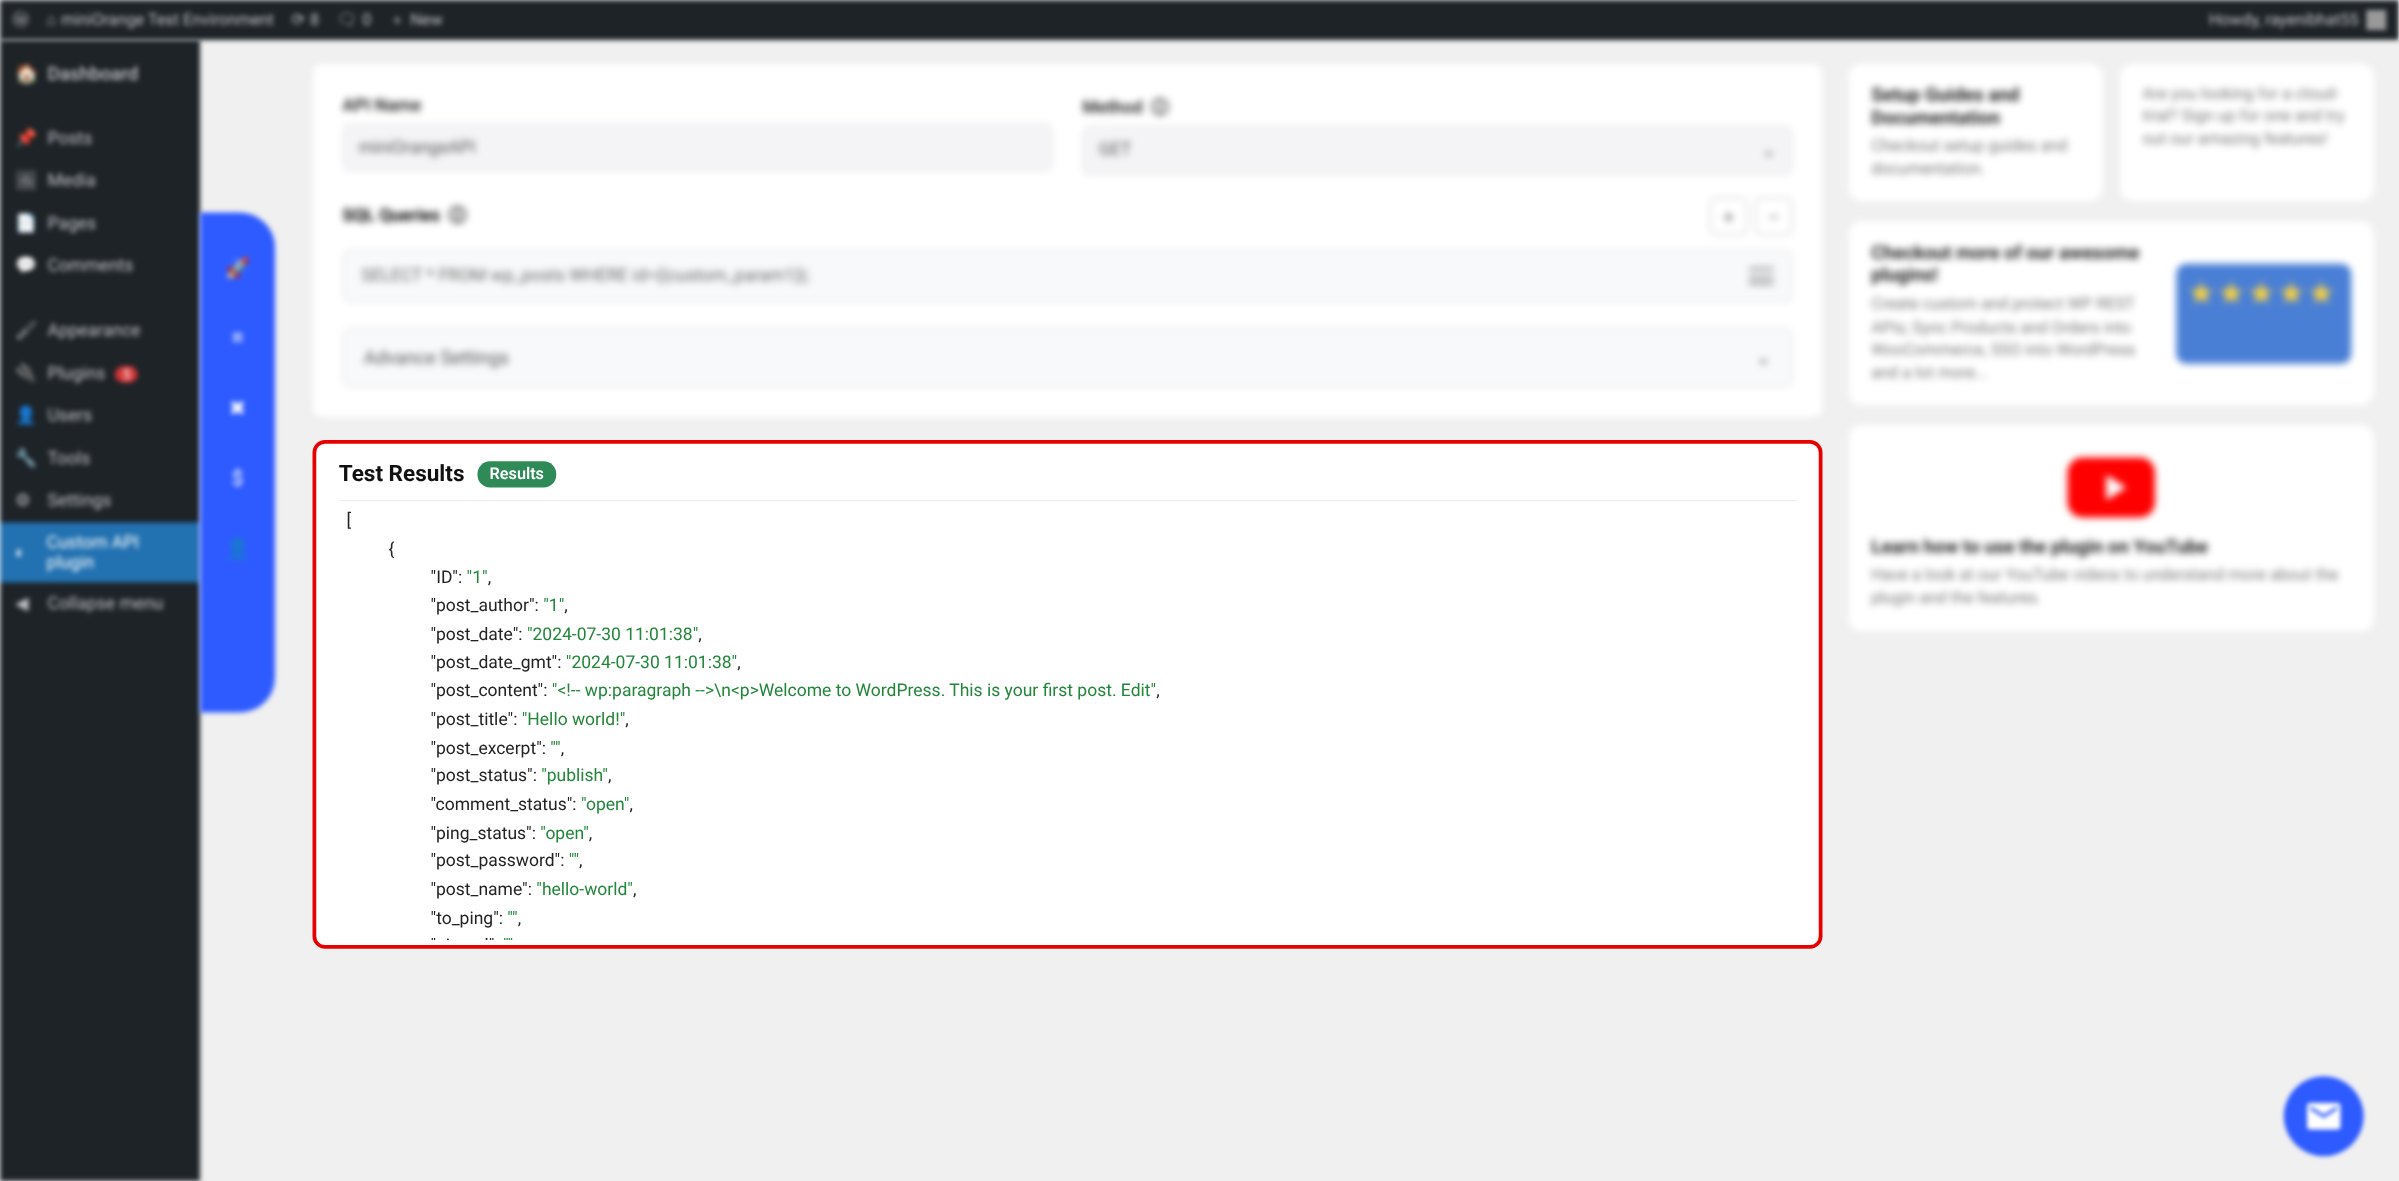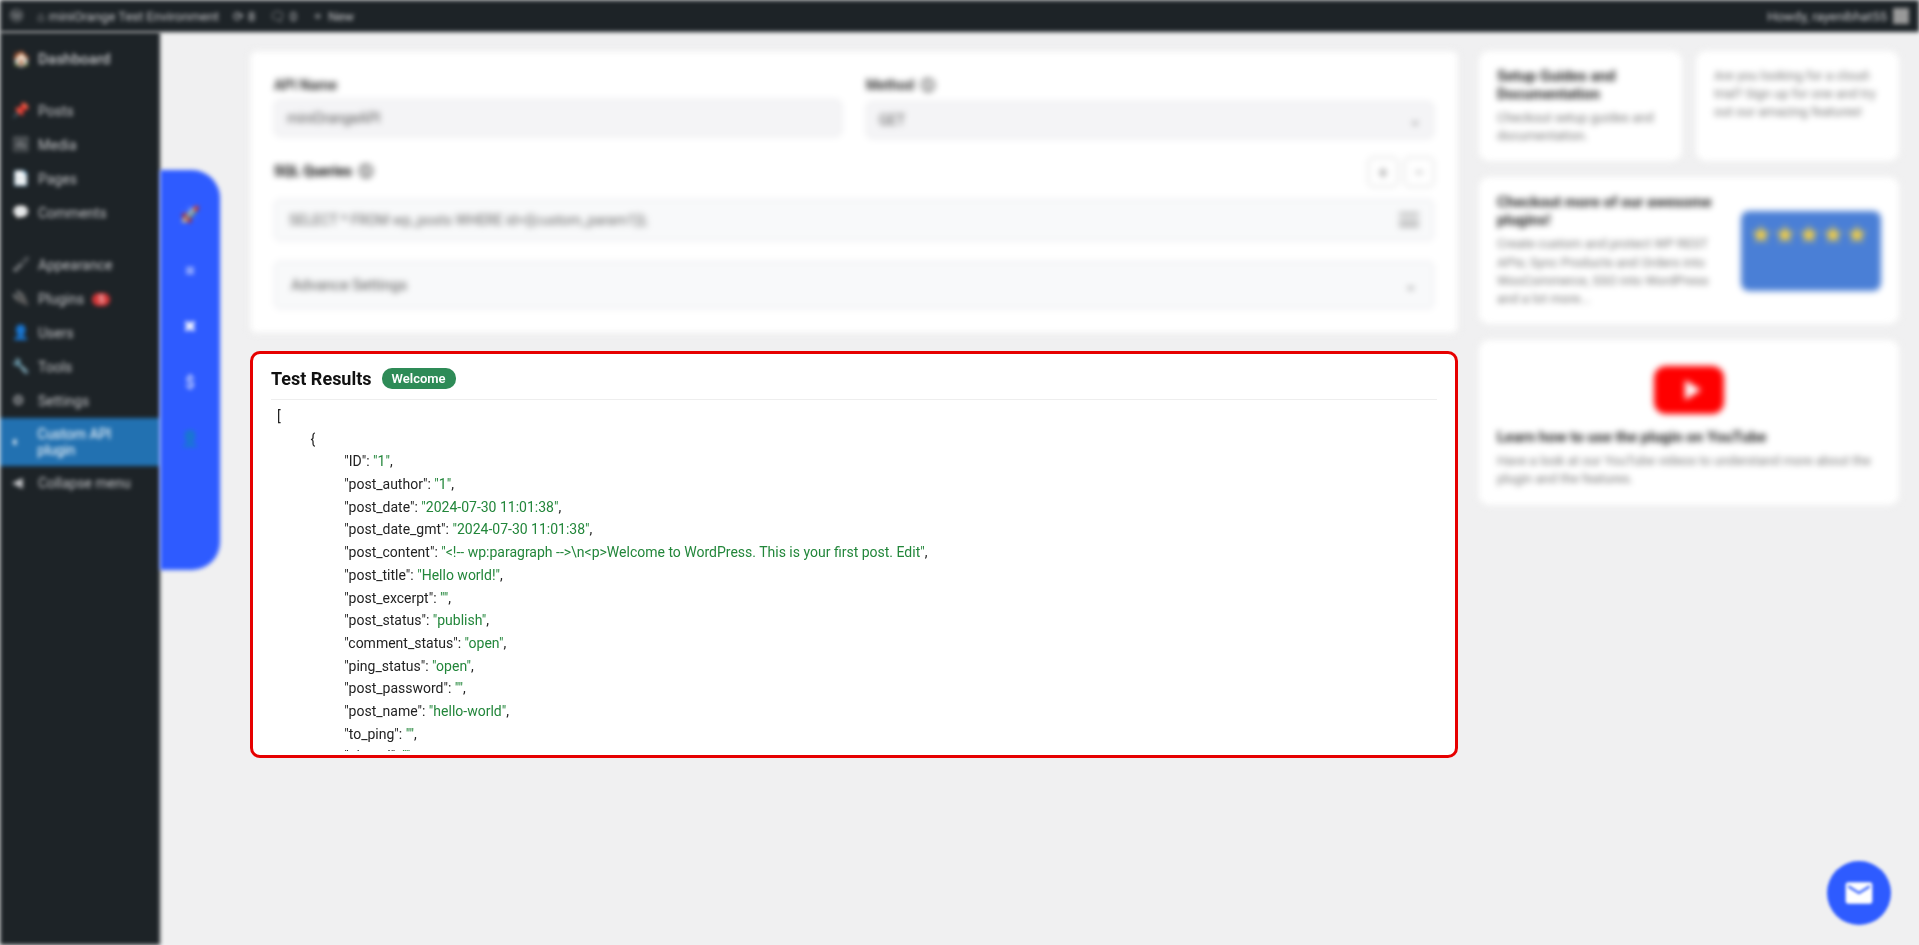--- a/index.html
+++ b/index.html
@@ -181,21 +181,21 @@
       </div>
       <div class="adv-sec">
         <span>Advance Settings</span>
         <span>⌄</span>
       </div>
     </div>
 
     <div class="results-card">
       <div class="hdr">
         <span class="title">Test Results</span>
-        <span class="status-badge">Welcome</span>
+        <span class="status-badge">Results</span>
       </div>
       <div class="json-viewer" id="json-viewer"><span class="p">[</span>
     <span class="p">{</span>
         <span class="k">"ID"</span><span class="p">: </span><span class="s">"1"</span><span class="p">,</span>
         <span class="k">"post_author"</span><span class="p">: </span><span class="s">"1"</span><span class="p">,</span>
         <span class="k">"post_date"</span><span class="p">: </span><span class="s">"2024-07-30 11:01:38"</span><span class="p">,</span>
         <span class="k">"post_date_gmt"</span><span class="p">: </span><span class="s">"2024-07-30 11:01:38"</span><span class="p">,</span>
         <span class="k">"post_content"</span><span class="p">: </span><span class="s">"&lt;!-- wp:paragraph --&gt;\n&lt;p&gt;Welcome to WordPress. This is your first post. Edit"</span><span class="p">,</span>
         <span class="k">"post_title"</span><span class="p">: </span><span class="s">"Hello world!"</span><span class="p">,</span>
         <span class="k">"post_excerpt"</span><span class="p">: </span><span class="s">""</span><span class="p">,</span>

